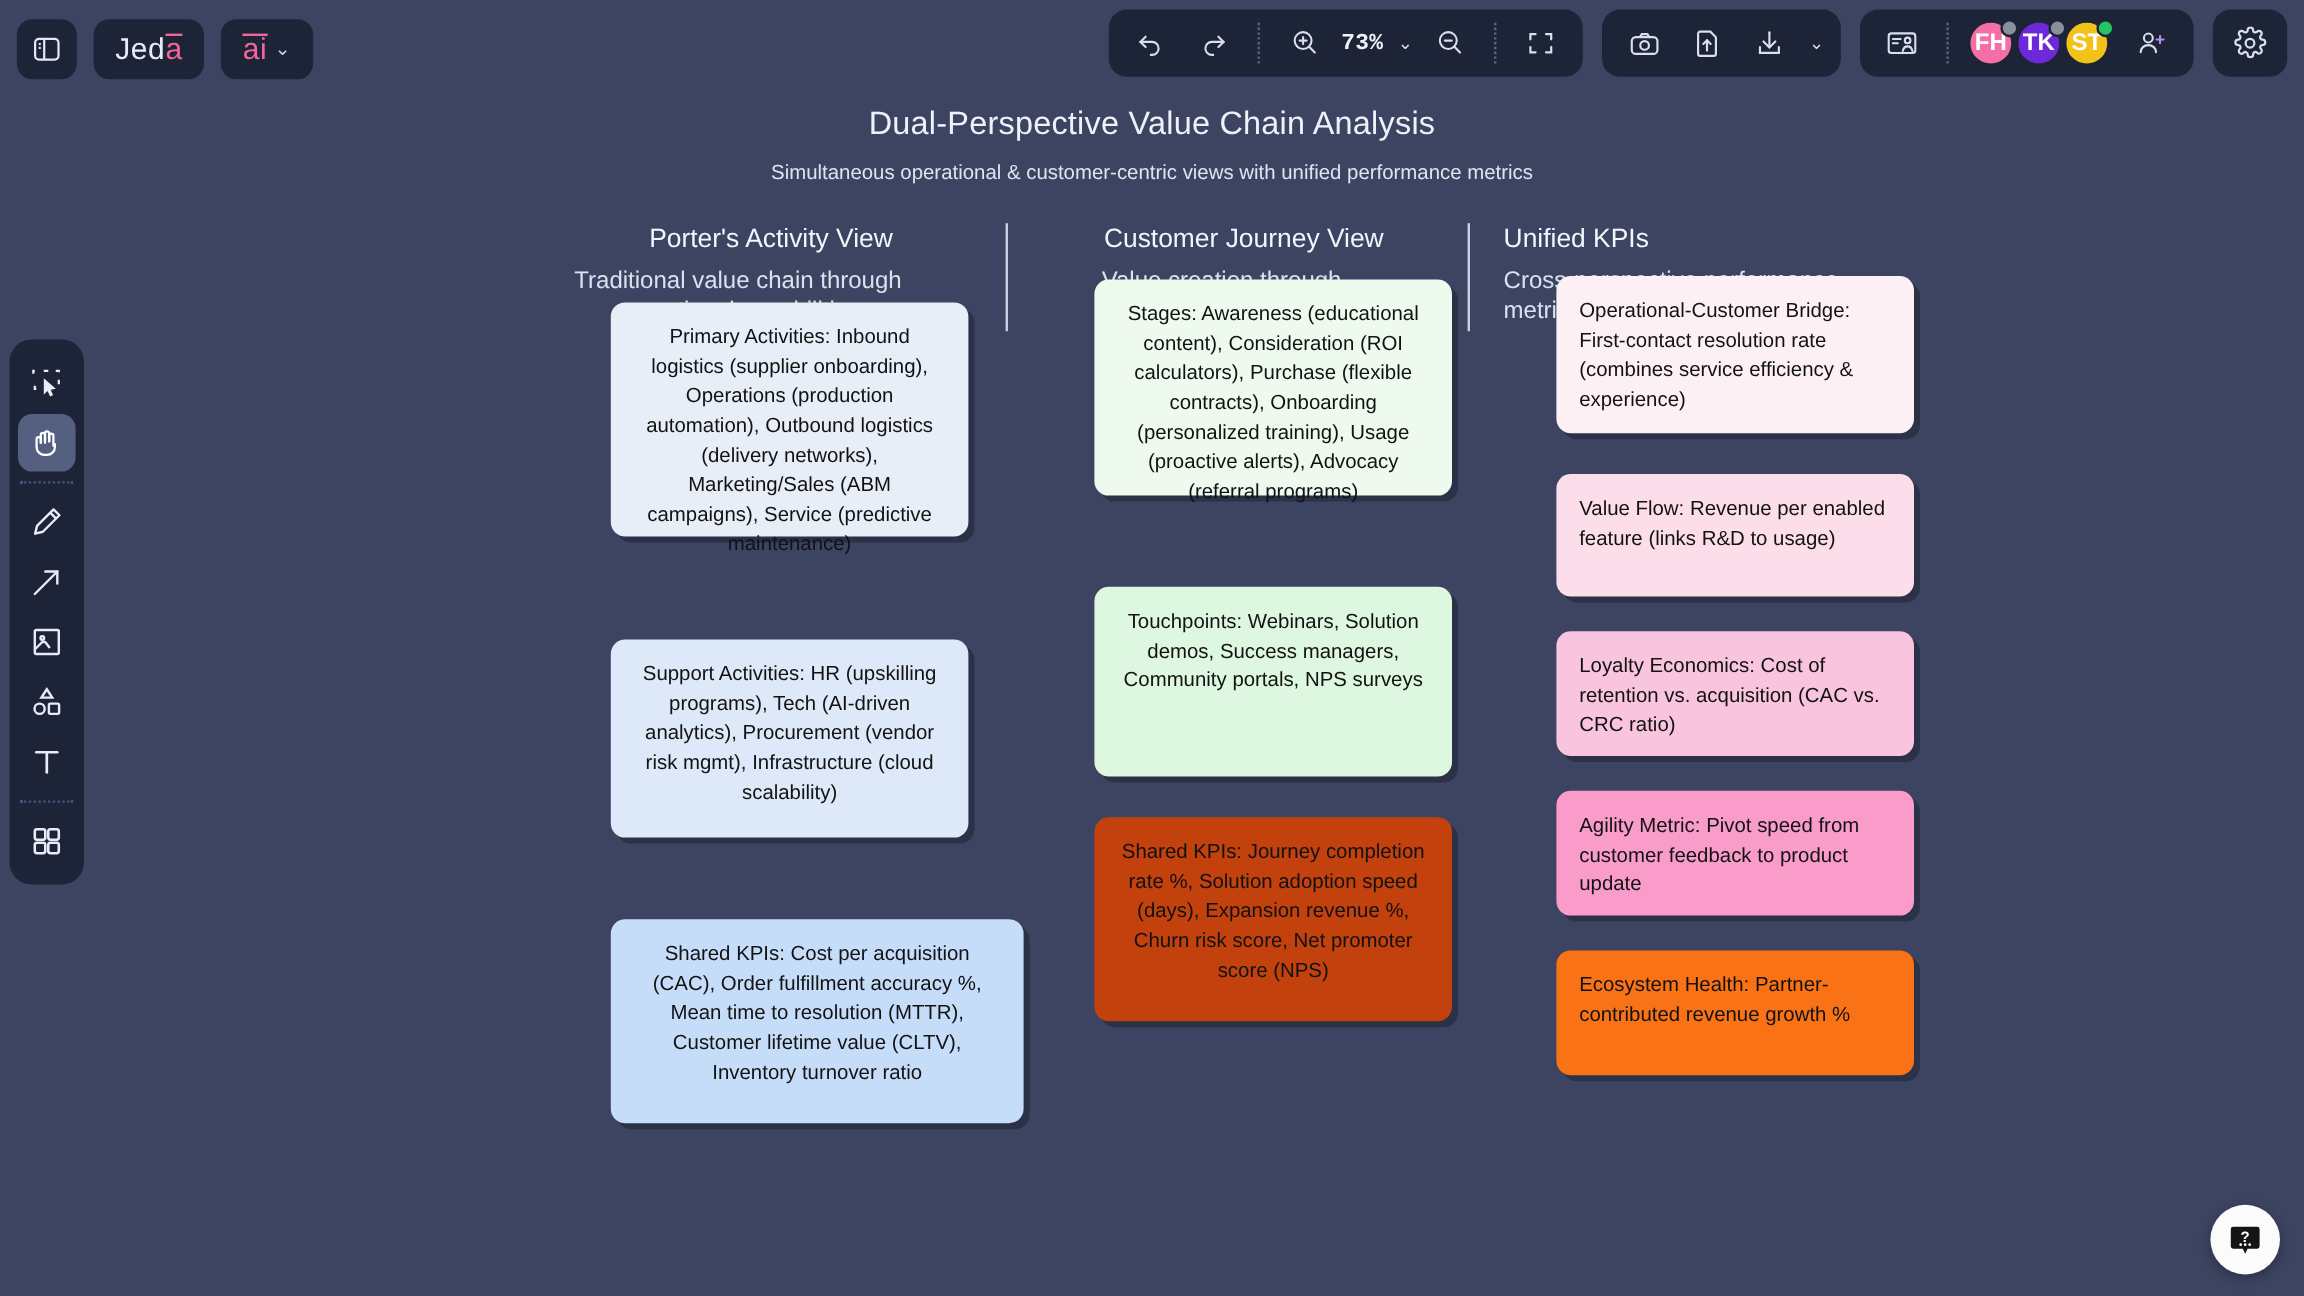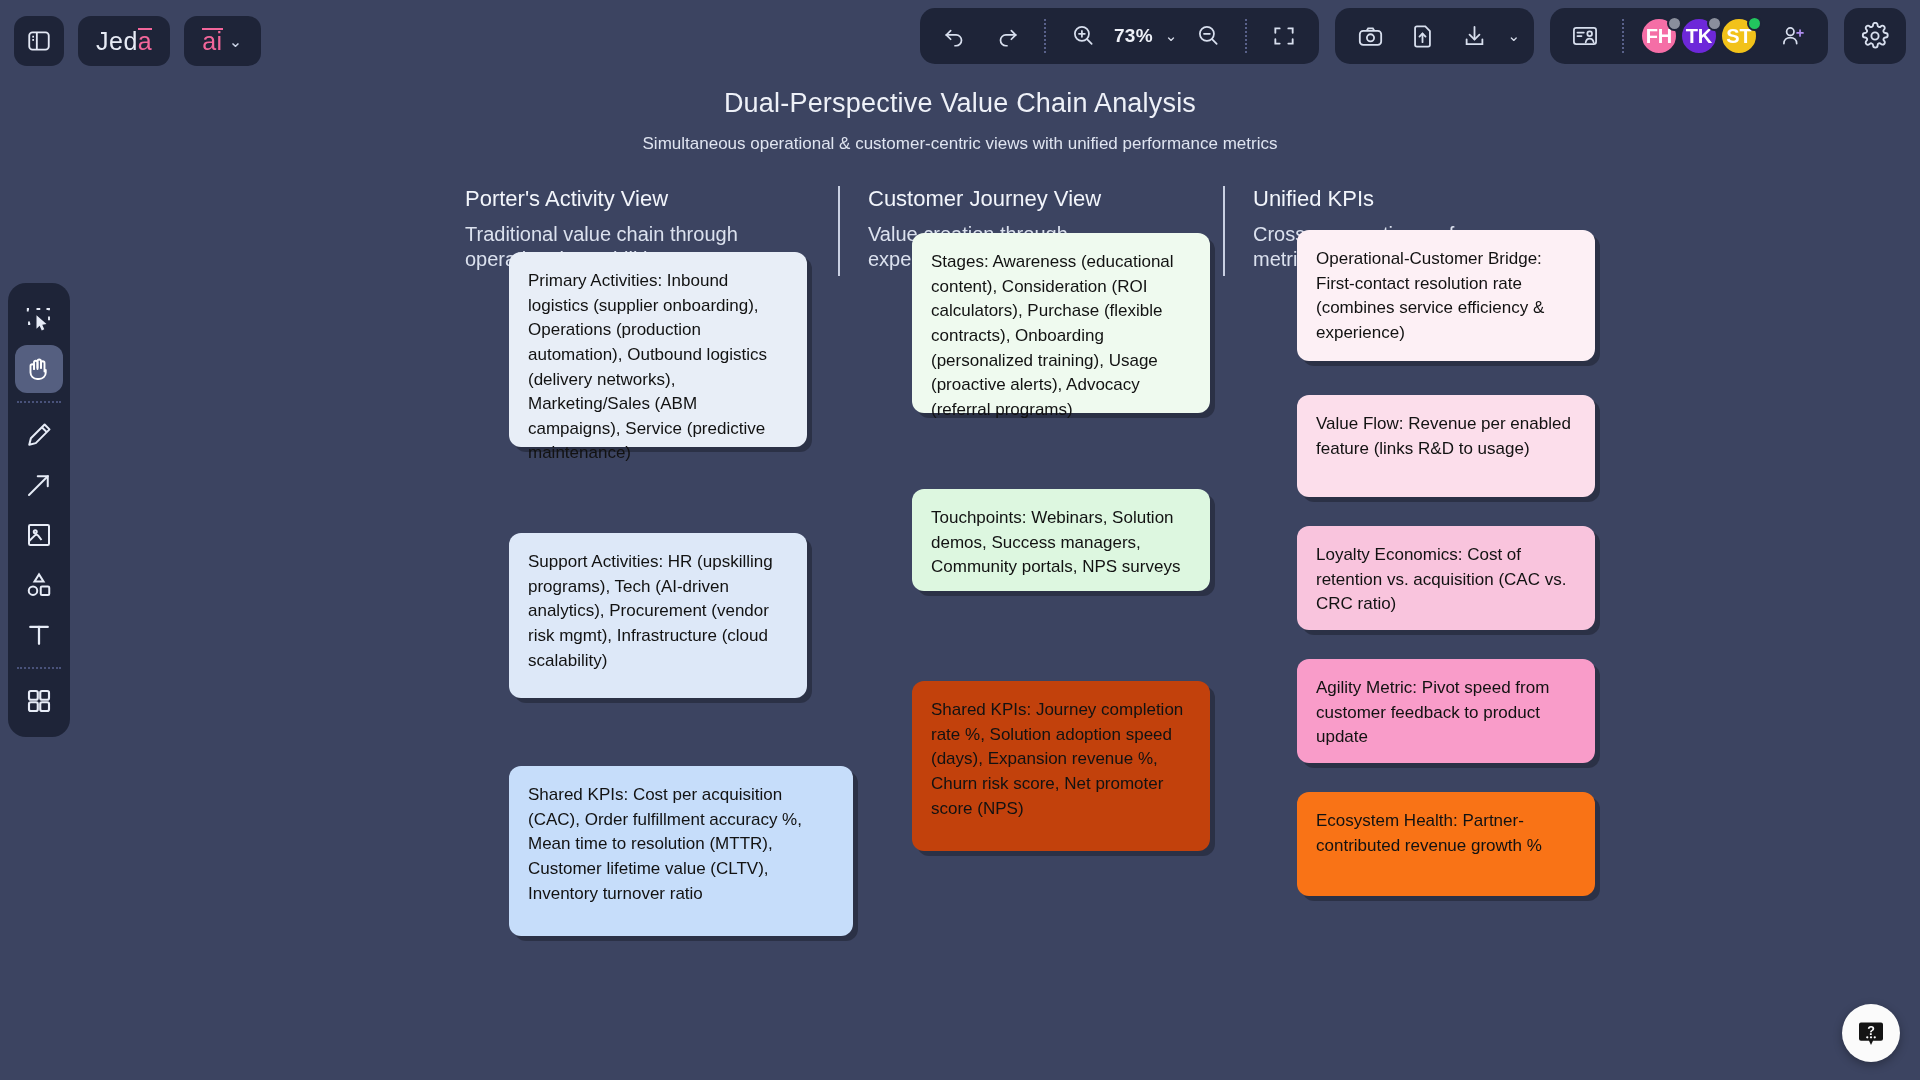--- a/index.html
+++ b/index.html
@@ -40,21 +40,21 @@
   }
   .grp .sep {
     width: 0; height: 34px; border-left: 2px dotted #5a6party; border-left: 2px dotted #59618a;
     margin: 0 6px;
   }
   .tool {
     width: 42px; height: 42px; border-radius: 10px;
     display: flex; align-items: center; justify-content: center;
     color: #d5dced;
   }
-  .zoomlabel { color: #eef1f8; font-size: 19px; font-weight: bold; letter-spacing: .3px; }
+  .zoomlabel { color: #eef1f8; font-size: 19px; font-weight: bold; letter-spacing: .3px; font-family: Liberation Mono, monospace; }
   .zoomchev { color: #dde3f0; font-size: 15px; margin-left: 2px; }
 
   .avatar {
     width: 38px; height: 38px; border-radius: 50%;
     display: flex; align-items: center; justify-content: center;
     font-size: 20px; font-weight: bold; position: relative; margin-right: -8px;
     border: 2px solid #1e2438;
   }
   .avatar .dot {
     position: absolute; top: -3px; right: -6px;
@@ -80,21 +80,21 @@
     position: absolute; top: 88px; left: 0; width: 1920px; text-align: center;
     color: #eef1f8; font-size: 27px; letter-spacing: .2px;
   }
   .doc-sub {
     position: absolute; top: 134px; left: 0; width: 1920px; text-align: center;
     color: #dfe4f0; font-size: 17px;
   }
 
   .columns { position: absolute; top: 186px; left: 455px; display: flex; }
   .col { width: 385px; position: relative; padding-right: 18px; }
-  .col.divided { border-right: 2px solid #c9d0e2; }
+  .col.divided { border-right: 2px solid #c9d0e2; text-align: center; }
   .col-head { padding-left: 10px; height: 90px; }
   .col-title { color: #f2f5fb; font-size: 22px; margin-bottom: 10px; }
   .col-sub { color: #dbe1ee; font-size: 20px; line-height: 1.25; max-width: 300px; }
 
   .card {
     position: absolute; border-radius: 12px;
     padding: 17px 19px 19px 19px;
     color: #121212; font-size: 17px; line-height: 1.45;
     box-shadow: 5px 5px 0 rgba(0,0,0,.28);
     margin-left: 44px;
@@ -331,21 +331,21 @@
     </div>
 
     <div class="col divided" style="padding-left:18px;">
       <div class="col-head">
         <div class="col-title">Customer Journey View</div>
         <div class="col-sub">Value creation through experiential milestones</div>
       </div>
       <div class="card" style="background:#effaef;top:47px;left:28px;width:298px;height:180px;">
         <span>Stages: Awareness (educational content), Consideration (ROI calculators), Purchase (flexible contracts), Onboarding (personalized training), Usage (proactive alerts), Advocacy (referral programs)</span>
       </div>
-      <div class="card" style="background:#ddf7e0;top:303px;left:28px;width:298px;height:102px;">
+      <div class="card" style="background:#ddf7e0;top:303px;left:28px;width:298px;height:158px;">
         <span>Touchpoints: Webinars, Solution demos, Success managers, Community portals, NPS surveys</span>
       </div>
       <div class="card" style="background:#c2410c;top:495px;left:28px;width:298px;height:170px;">
         <span>Shared KPIs: Journey completion rate %, Solution adoption speed (days), Expansion revenue %, Churn risk score, Net promoter score (NPS)</span>
       </div>
     </div>
 
     <div class="col" style="padding-left:18px;">
       <div class="col-head">
         <div class="col-title">Unified KPIs</div>

